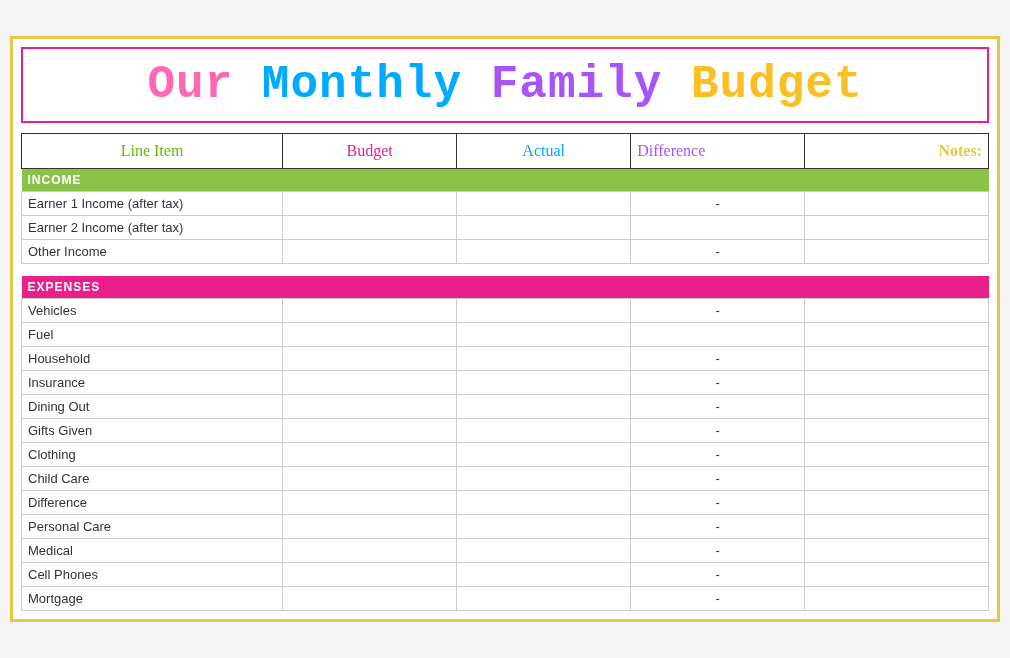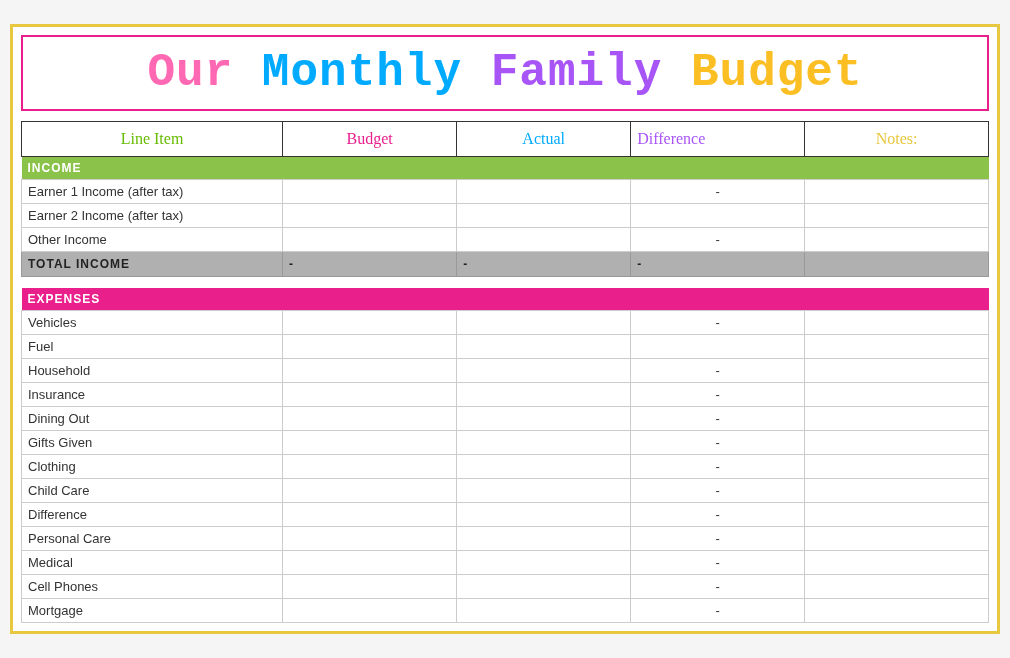--- a/index.html
+++ b/index.html
@@ -42,21 +42,21 @@
     }
     th {
       padding: 8px 6px;
       font-size: 15px;
       font-weight: normal;
     }
     .col-lineitem { width: 27%; }
     .col-budget { width: 18%; text-align: center; }
     .col-actual { width: 18%; text-align: center; }
     .col-difference { width: 18%; text-align: left; }
-    .col-notes { width: 19%; text-align: center; }
+    .col-notes { width: 19%; text-align: right; font-weight: bold; }
 
     .header-row th {
       border: 1px solid #333;
     }
     .header-lineitem { color: #66bb00; font-family: 'Comic Sans MS', cursive; font-size: 16px; }
     .header-budget { color: #e91f8c; font-family: 'Comic Sans MS', cursive; font-size: 16px; }
     .header-actual { color: #00aaff; font-family: 'Comic Sans MS', cursive; font-size: 16px; }
     .header-difference { color: #a855f7; font-family: 'Comic Sans MS', cursive; font-size: 16px; }
     .header-notes { color: #e8c840; font-family: 'Comic Sans MS', cursive; font-size: 16px; }
 
@@ -131,27 +131,20 @@
     <td class="center dash"></td>
     <td></td>
   </tr>
         <tr class="data-row">
     <td>Other Income</td>
     <td class="center"></td>
     <td class="center"></td>
     <td class="center dash">-</td>
     <td></td>
   </tr>
-        <tr class="total-row">
-  <td>TOTAL  INCOME</td>
-  <td class="center">-</td>
-  <td class="center">-</td>
-  <td class="center">-</td>
-  <td></td>
-</tr>
         <tr class="spacer-row">
           <td colspan="5"></td>
         </tr>
         <tr class="section-header expenses">
           <td colspan="5">EXPENSES</td>
         </tr>
         <tr class="data-row">
     <td>Vehicles</td>
     <td class="center"></td>
     <td class="center"></td>

